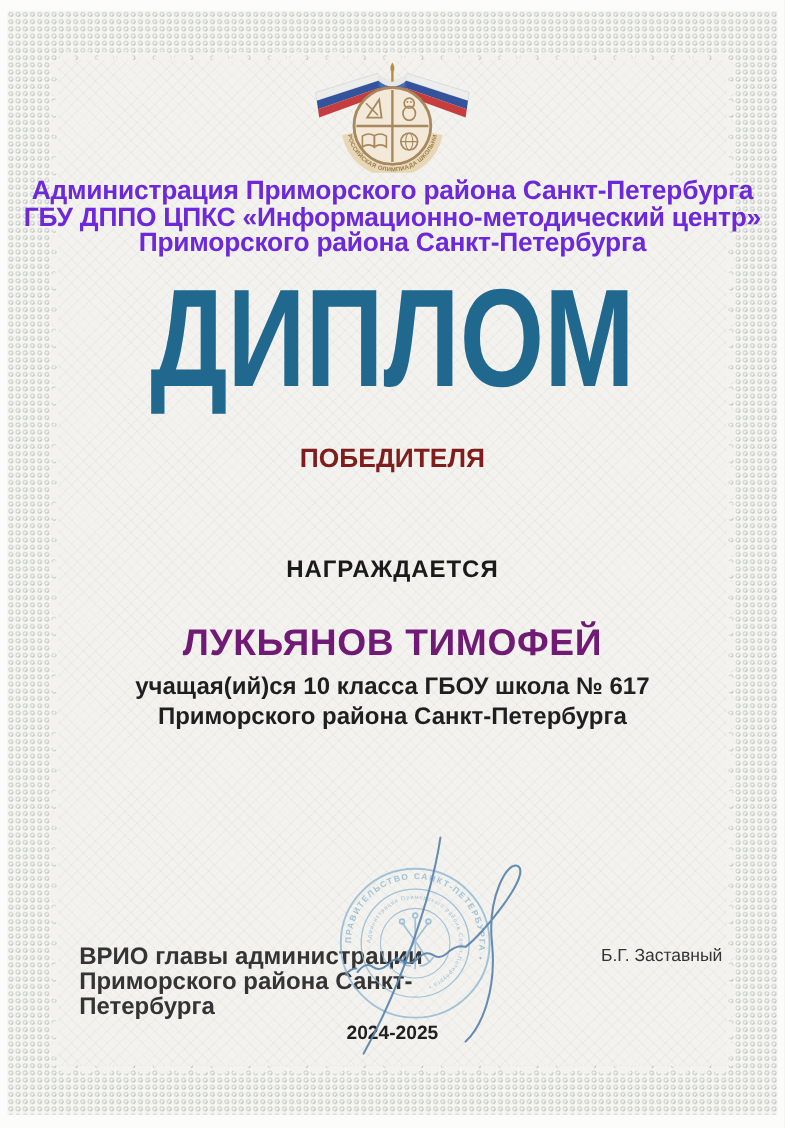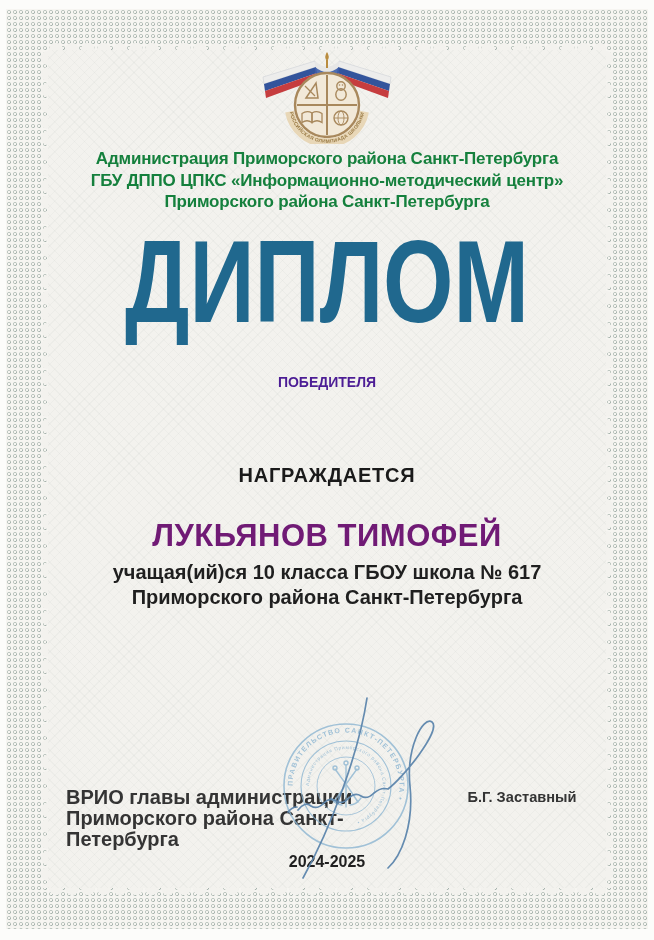--- a/index.html
+++ b/index.html
@@ -41,47 +41,47 @@
     background-size:8px 16px;background-repeat:repeat-y;}
   .sc-right{top:50px;bottom:52px;right:40px;width:8px;
     background-image:radial-gradient(circle at 0px 8px,#f3f2ee 6.5px,rgba(243,242,238,0) 7.5px);
     background-size:8px 16px;background-repeat:repeat-y;}
 
   .content{position:absolute;inset:0;z-index:2;text-align:center;}
 
   .emblem{position:absolute;top:50px;left:50%;transform:translateX(-50%);}
 
   .org-header{position:absolute;top:148px;left:0;right:0;
-    font-size:17px;font-weight:bold;line-height:21.5px;color:#15803d;letter-spacing:-0.2px;}
+    font-size:22px;font-weight:bold;line-height:21.5px;color:#6d28d9;letter-spacing:-0.2px;}
 
   .diploma-title{
     position:absolute;top:224px;left:0;right:0;
     font-size:116px;font-weight:bold;line-height:1;
     color:#20688e;letter-spacing:0px;
     transform:scaleX(0.78);transform-origin:50% 50%;
     white-space:nowrap;
   }
 
   .award{position:absolute;top:371px;left:0;right:0;
-    font-size:14px;font-weight:bold;line-height:22.5px;color:#4c1d95;}
+    font-size:22px;font-weight:bold;line-height:22.5px;color:#7f1d1d;}
 
   .awarded-label{position:absolute;top:464px;left:0;right:0;
     font-size:20px;font-weight:bold;letter-spacing:0.8px;color:#1a1a1a;}
 
   .recipient-name{position:absolute;top:518px;left:0;right:0;
     font-size:31px;font-weight:bold;letter-spacing:0.5px;color:#701a75;}
   .recipient-desc{position:absolute;top:560px;left:0;right:0;
     font-size:20px;font-weight:bold;line-height:24.5px;color:#1f1f1f;}
 
   .stamp-sig{position:absolute;left:236px;top:686px;z-index:3;pointer-events:none;}
 
   .signer-title{position:absolute;left:66px;top:787px;width:300px;text-align:left;
     font-size:20px;font-weight:bold;line-height:21px;color:#343434;}
-  .signer-name{position:absolute;right:52px;top:789px;width:160px;
-    font-size:14.6px;font-weight:bold;color:#343434;}
+  .signer-name{position:absolute;right:52px;top:789px;width:160px;text-align:right;
+    font-size:14.6px;font-weight:normal;color:#343434;}
 
   .academic-year{position:absolute;top:853px;left:0;right:0;
     font-size:16px;font-weight:bold;color:#1f1f1f;}
 </style>
 </head>
 <body>
 
 <div class="page">
   <div class="lace"></div>
   <div class="inner"></div>

